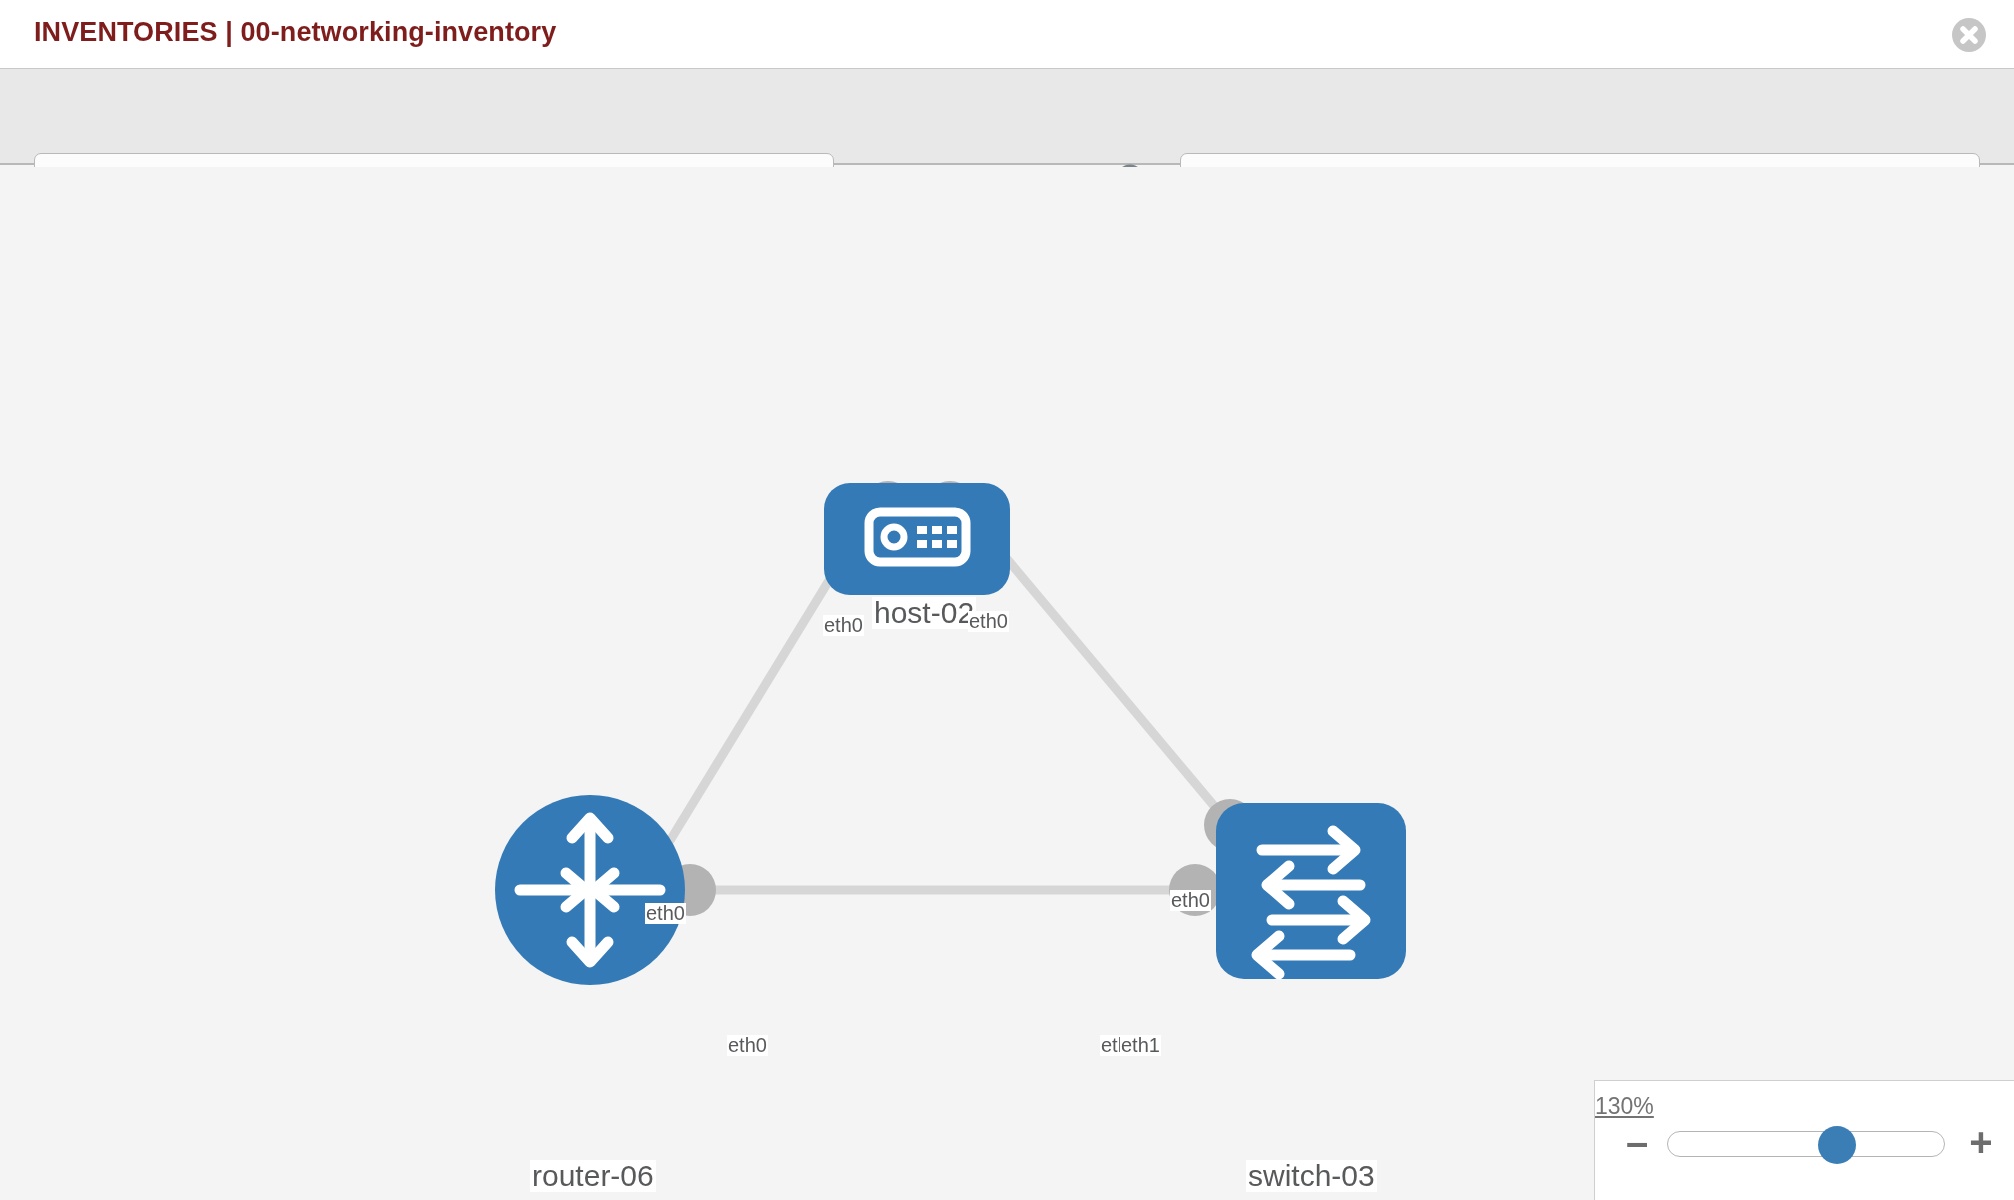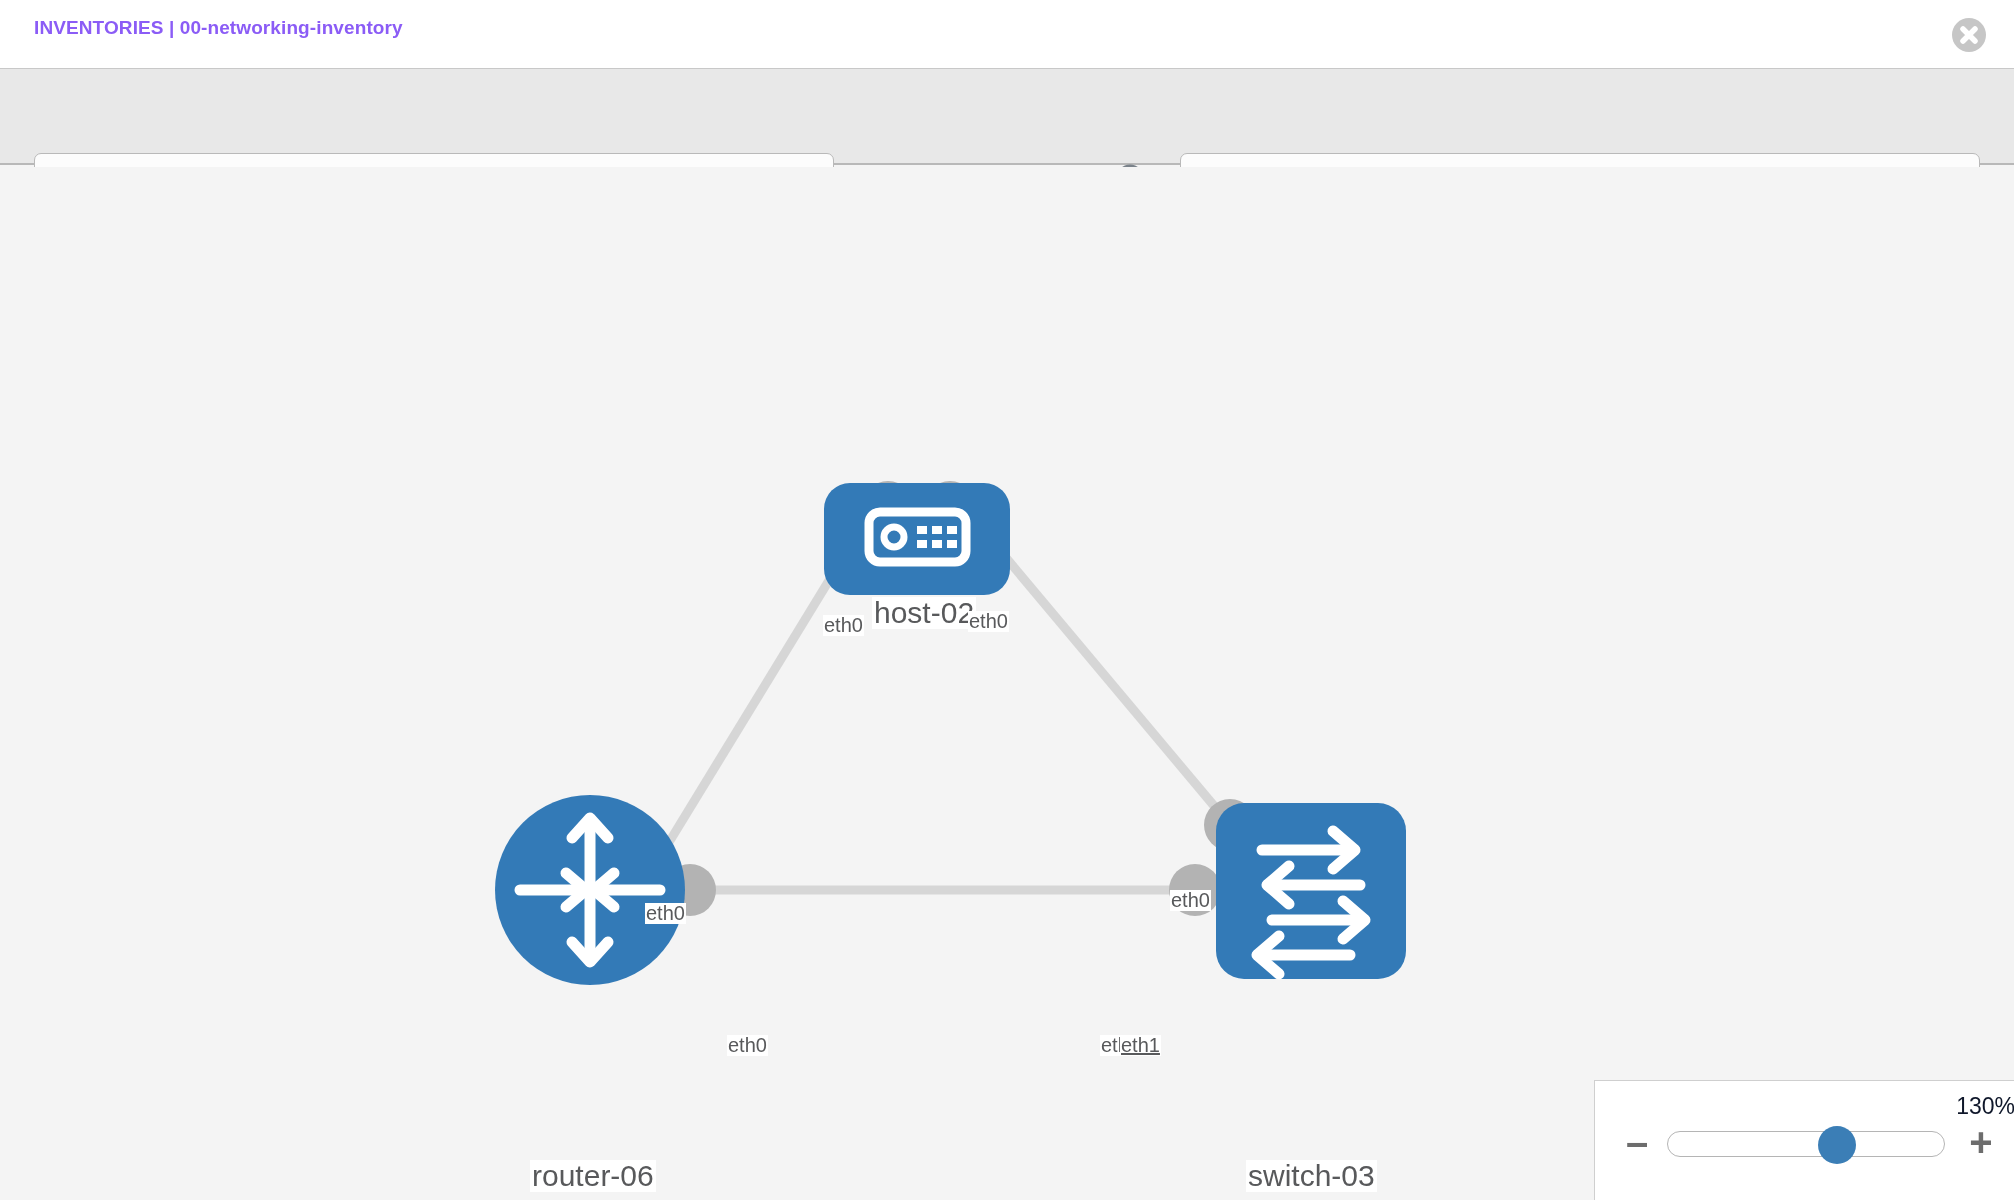--- a/index.html
+++ b/index.html
@@ -13,21 +13,21 @@
   .app { position: relative; width: 2014px; height: 1200px; background: #f4f4f4; }
 
   
   .header {
     position: absolute; left: 0; top: 0; width: 2014px; height: 69px;
     background: #ffffff;
     border-bottom: 1px solid #c8c8c8;
   }
   .page-title {
     position: absolute; left: 34px; top: 17px;
-    font-size: 19px; font-weight: bold; color: #8b5cf6;
+    font-size: 27px; font-weight: bold; color: #7f1d1d;
     letter-spacing: 0.1px; white-space: nowrap;
   }
   .close-btn {
     position: absolute; right: 28px; top: 18px;
     width: 34px; height: 34px; border-radius: 50%;
     background: #c6c6c6; cursor: pointer;
   }
   .close-btn svg { display: block; }
 
   
@@ -88,21 +88,21 @@
   
   .zoom-panel {
     position: absolute; right: 0; bottom: 0;
     width: 420px; height: 120px;
     background: #ffffff;
     border: 1px solid #cfcfcf;
     border-right: none; border-bottom: none;
   }
   .zoom-pct {
     position: absolute; top: 12px; left: 0; width: 420px;
-    text-align: right; font-size: 23px; color: #0f172a;
+    text-align: left; font-size: 23px; color: #737373; text-decoration: underline;
   }
   .zoom-minus, .zoom-plus {
     position: absolute; top: 44px; color: #6d6d6d; cursor: pointer;
     font-size: 40px; line-height: 34px; font-weight: bold;
     width: 34px; text-align: center;
   }
   .zoom-minus { left: 25px; }
   .zoom-plus  { right: 16px; }
   .zoom-track {
     position: absolute; left: 72px; top: 50px;
@@ -234,21 +234,21 @@
     <div class="lbl lbl-node" style="left:530px; top:993px;">router-06</div>
     <div class="lbl lbl-node" style="left:1246px; top:993px;">switch-03</div>
 
     <div class="lbl lbl-if" style="left:823px; top:448px;">eth0</div>
     <div class="lbl lbl-if" style="left:968px; top:444px;">eth0</div>
     <div class="lbl lbl-if" style="left:645px; top:736px;">eth0</div>
     <div class="lbl lbl-if" style="left:1170px; top:723px;">eth0</div>
     <div class="lbl lbl-if" style="left:727px; top:868px;">eth0</div>
 
     <div class="lbl lbl-if" style="left:1100px; top:868px;">eth0</div>
-    <div class="lbl lbl-if" style="left:1120px; top:868px;text-decoration:underline;">eth1</div>
+    <div class="lbl lbl-if" style="left:1120px; top:868px;">eth1</div>
 
     <div class="zoom-panel">
       <div class="zoom-pct">130%</div>
       <div class="zoom-minus">–</div>
       <div class="zoom-track">
         <div class="zoom-thumb" style="left: 150px;"></div>
       </div>
       <div class="zoom-plus">+</div>
     </div>
 

